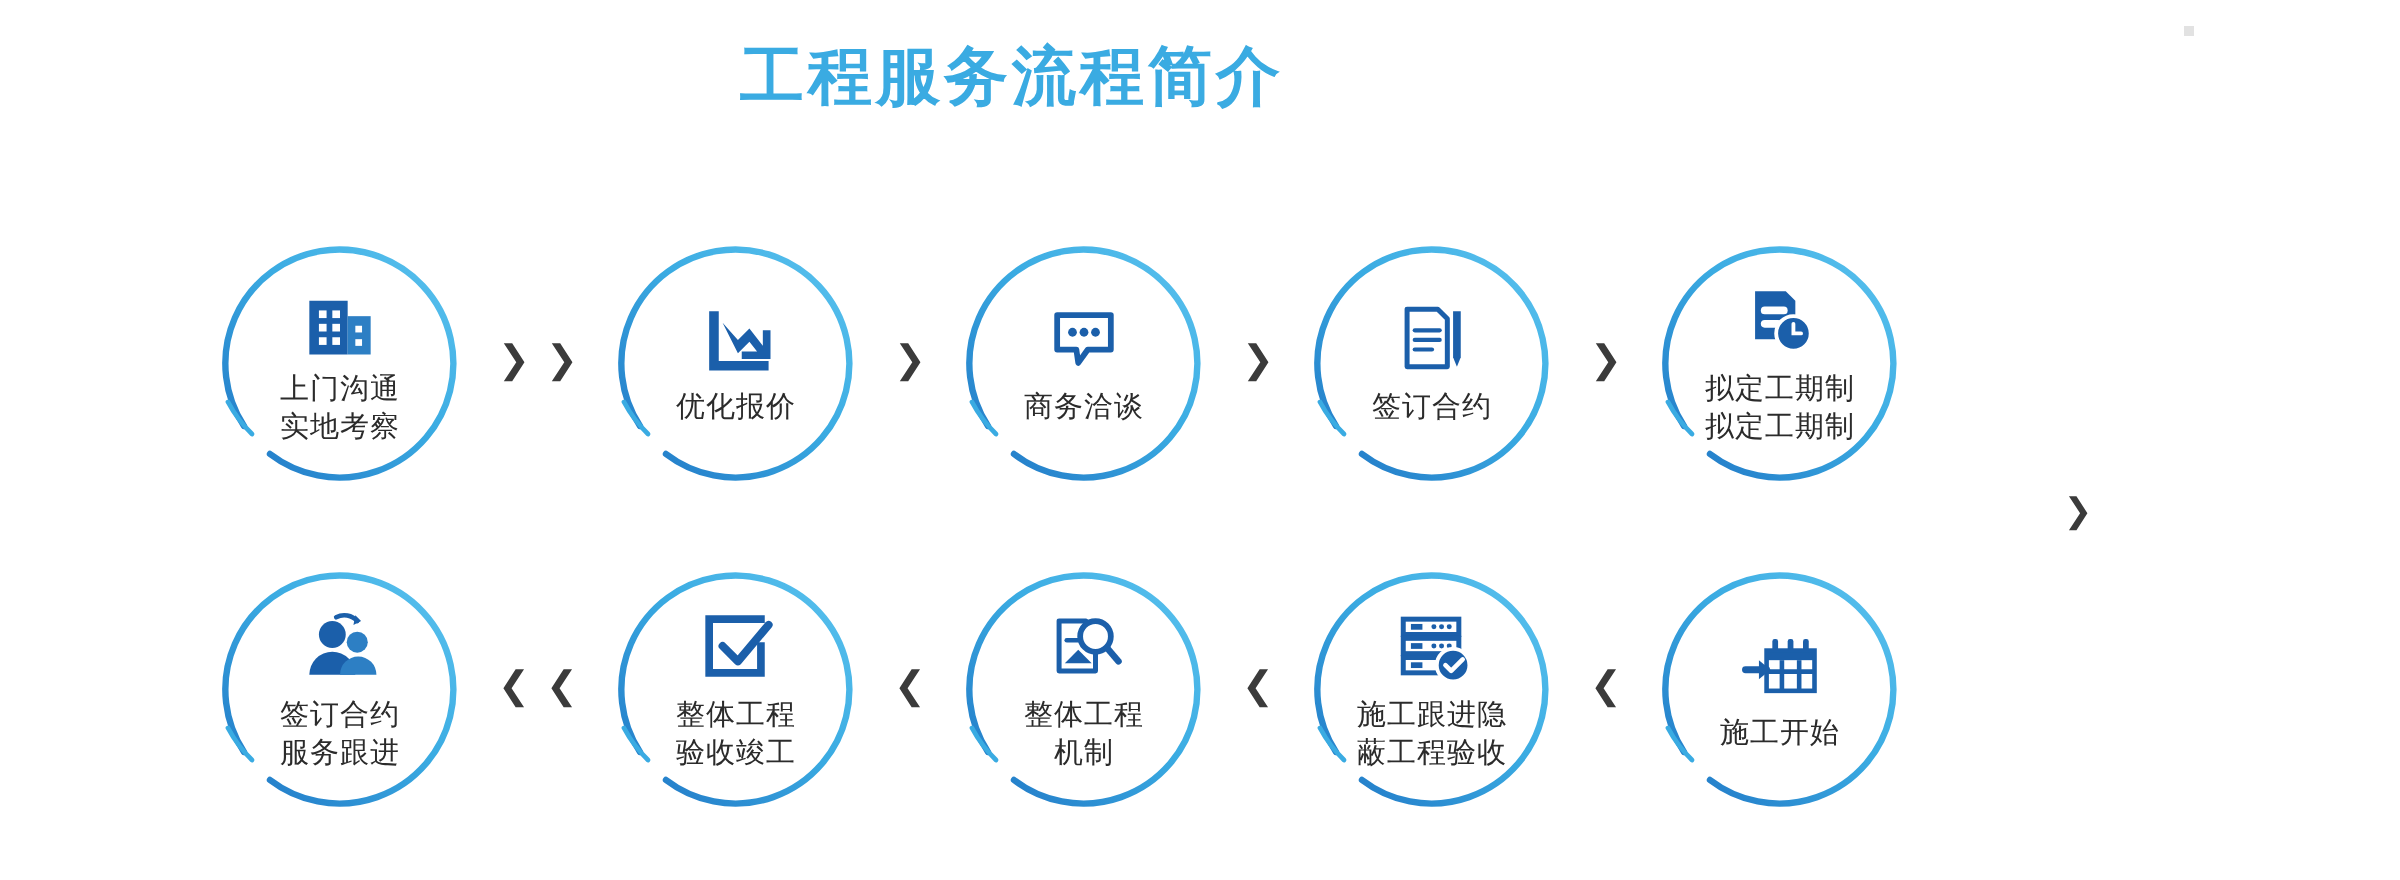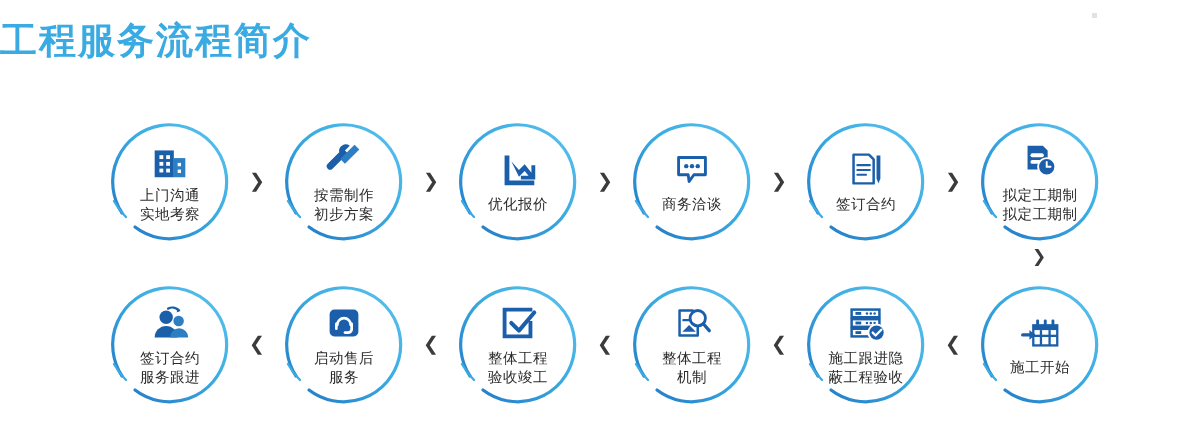--- a/index.html
+++ b/index.html
@@ -20,22 +20,22 @@
     width: 1200px;
     height: 440px;
   }
 
   
   #page-title {
     position: absolute;
     top: 22px;
     left: 0;
     width: 1012px;
-    text-align: left;
-    font-size: 37px;
+    text-align: center;
+    font-size: 32px;
     font-weight: bold;
     letter-spacing: 2px;
     color: #3aabe2;
     line-height: 1;
     white-space: nowrap;
   }
 
   
   .flow-row {
     position: absolute;
@@ -182,41 +182,20 @@
             </g>
           </svg>
         </span>
         <div class="node-label">上门沟通</div>
         <div class="node-label">实地考察</div>
       </div>
     </div>
 
     <div class="connector">❯</div>
 
-    <div class="flow-node">
-      <div class="node-ring">
-        <svg viewBox="0 0 150 150" width="150" height="150">
-          <path d="M 27 108 A 57 57 0 1 1 40 122" fill="none" stroke="url(#g1)" stroke-width="3.2" stroke-linecap="round"></path>
-          <path d="M 19 96 A 64 64 0 0 0 31 112" fill="none" stroke="#3aabe2" stroke-width="2.4" stroke-linecap="round"></path>
-        </svg>
-      </div>
-      <div class="node-inner">
-        <span class="node-icon">
-          <svg viewBox="0 0 48 48">
-            <g fill="#1b5faa">
-              <path d="M30 9 l-5 5 3 3 5-5 a7 7 0 0 1 -9 9 l-12 12 a3.5 3.5 0 1 1 -5 -5 l12 -12 a7 7 0 0 1 11 -7 z"></path>
-              <path d="M35 8 l5 5 -15 15 -5 -5 z" fill="#2d7fc4"></path>
-              <path d="M12 34 l4 4" stroke="#fff" stroke-width="1.5"></path>
-            </g>
-          </svg>
-        </span>
-        <div class="node-label">按需制作</div>
-        <div class="node-label">初步方案</div>
-      </div>
-    </div>
 
     <div class="connector">❯</div>
 
     <div class="flow-node">
       <div class="node-ring">
         <svg viewBox="0 0 150 150" width="150" height="150">
           <path d="M 27 108 A 57 57 0 1 1 40 122" fill="none" stroke="url(#g1)" stroke-width="3.2" stroke-linecap="round"></path>
           <path d="M 19 96 A 64 64 0 0 0 31 112" fill="none" stroke="#3aabe2" stroke-width="2.4" stroke-linecap="round"></path>
         </svg>
       </div>
@@ -343,43 +322,20 @@
             </g>
           </svg>
         </span>
         <div class="node-label">签订合约</div>
         <div class="node-label">服务跟进</div>
       </div>
     </div>
 
     <div class="connector">❮</div>
 
-    <div class="flow-node">
-      <div class="node-ring">
-        <svg viewBox="0 0 150 150" width="150" height="150">
-          <path d="M 27 108 A 57 57 0 1 1 40 122" fill="none" stroke="url(#g1)" stroke-width="3.2" stroke-linecap="round"></path>
-          <path d="M 19 96 A 64 64 0 0 0 31 112" fill="none" stroke="#3aabe2" stroke-width="2.4" stroke-linecap="round"></path>
-        </svg>
-      </div>
-      <div class="node-inner">
-        <span class="node-icon">
-          <svg viewBox="0 0 48 48">
-            <rect x="9" y="10" width="30" height="28" rx="5" fill="#1b5faa"></rect>
-            <g fill="none" stroke="#fff" stroke-width="2.8" stroke-linecap="round">
-              <path d="M17 26 a7 7 0 0 1 14 0"></path>
-              <path d="M16 25 v5"></path>
-              <path d="M32 25 v5"></path>
-              <path d="M32 31 a4 4 0 0 1 -4 3 h-3"></path>
-            </g>
-          </svg>
-        </span>
-        <div class="node-label">启动售后</div>
-        <div class="node-label">服务</div>
-      </div>
-    </div>
 
     <div class="connector">❮</div>
 
     <div class="flow-node">
       <div class="node-ring">
         <svg viewBox="0 0 150 150" width="150" height="150">
           <path d="M 27 108 A 57 57 0 1 1 40 122" fill="none" stroke="url(#g1)" stroke-width="3.2" stroke-linecap="round"></path>
           <path d="M 19 96 A 64 64 0 0 0 31 112" fill="none" stroke="#3aabe2" stroke-width="2.4" stroke-linecap="round"></path>
         </svg>
       </div>

